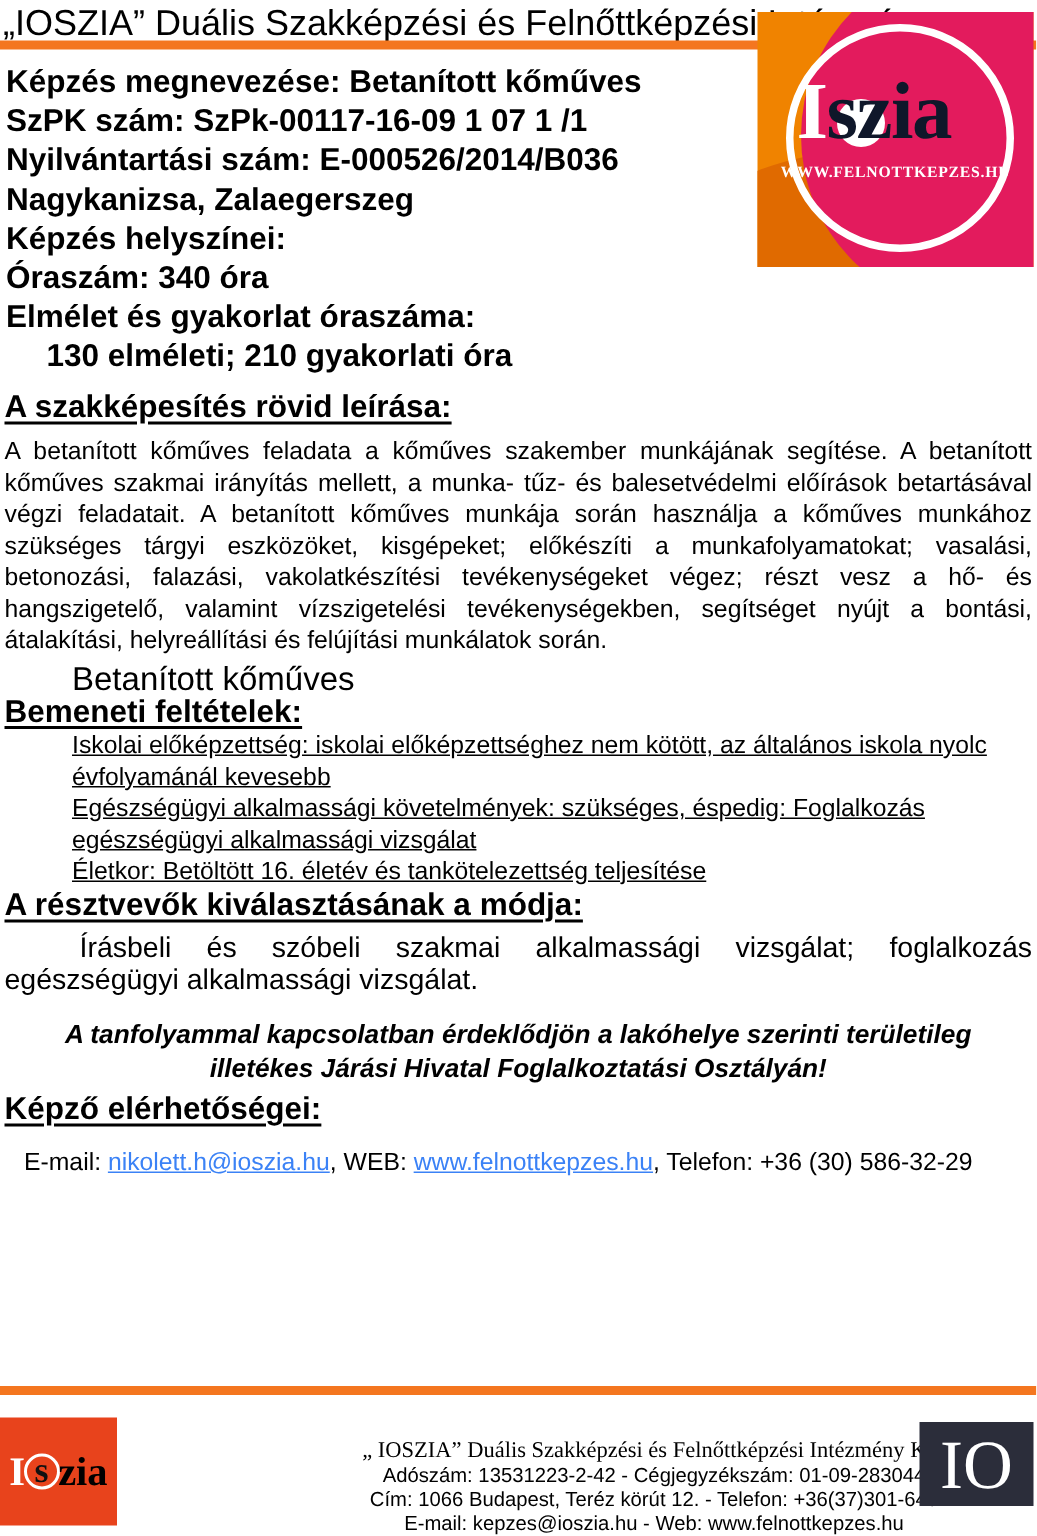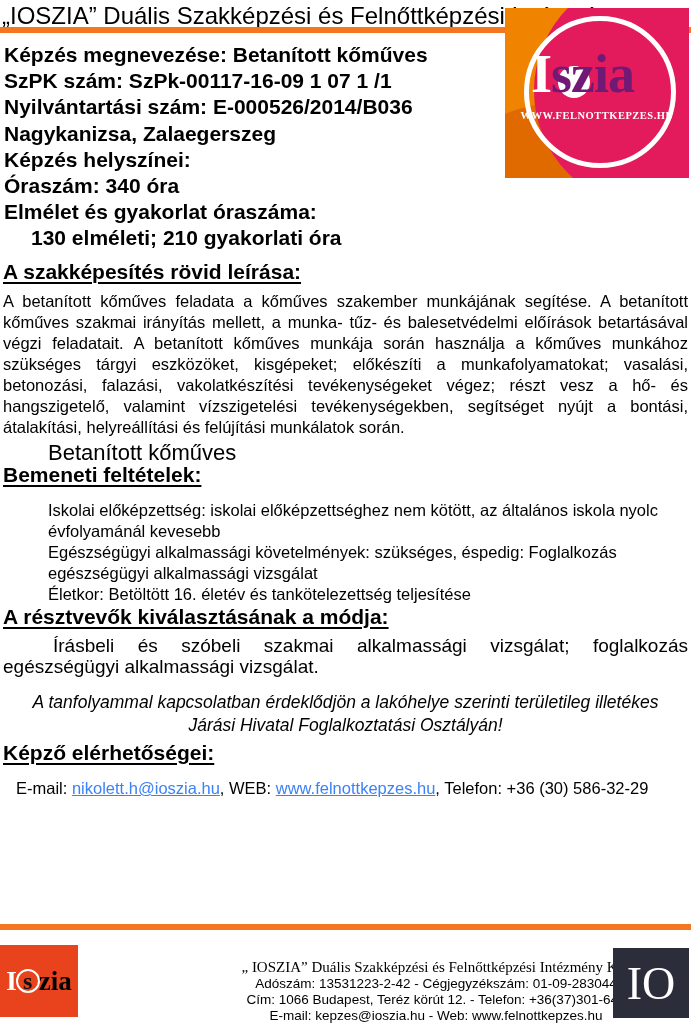--- a/index.html
+++ b/index.html
@@ -17,21 +17,21 @@
   .brand-logo{position:absolute;top:8px;right:2px;width:184px;height:170px;background:#F08300;overflow:hidden;}
   .brand-swoosh{position:absolute;left:-70px;bottom:-55px;width:230px;height:130px;background:#E06A00;border-radius:50%;transform:rotate(-12deg);}
   .brand-pink{position:absolute;top:-35px;right:-80px;width:235px;height:235px;background:#E31B5D;border-radius:50%;}
   .brand-ring{position:absolute;left:19px;top:8px;width:142px;height:142px;border:5px solid #fff;border-radius:50%;}
   .brand-dot{position:absolute;left:53px;top:58px;width:32px;height:32px;background:#fff;border-radius:50%;}
   .brand-word{
     position:absolute;left:26px;top:36px;width:140px;
     font-family:"Liberation Serif", serif;font-weight:bold;font-size:54px;line-height:60px;letter-spacing:-1px;
   }
   .brand-word .w{color:#fff;}
-  .brand-word .b{color:#701a75;}
+  .brand-word .b{color:#0f172a;}
   .brand-url{
     position:absolute;left:0;top:102px;width:184px;text-align:center;
     color:#fff;font-family:"Liberation Serif", serif;font-weight:bold;font-size:10.5px;letter-spacing:.5px;
   }
   
   .course{
     position:absolute;top:42px;left:4px;width:500px;
     font-weight:bold;font-size:21px;line-height:26.2px;
   }
   .course .indent{padding-left:27px;}
@@ -40,27 +40,27 @@
   h2.sec{
     margin:0;font-size:21px;font-weight:bold;
     text-decoration:underline;text-decoration-thickness:2px;text-underline-offset:3px;
   }
   .sec-gap{margin-top:10px;}
   .body-just{
     margin:7px 0 0 0;font-size:16.5px;line-height:21px;text-align:justify;
   }
   .mod-value{margin:4px 0 0 45px;font-size:22px;line-height:21px;}
   .req-item{margin:0 0 0 45px;font-size:16.5px;line-height:21px;}
-  .req-list{margin-top:13px;}
+  .req-list{margin-top:0;text-decoration:underline;}
   .sel-body{
     margin:6px 0 0 0;font-size:19px;line-height:21px;text-indent:50px;text-align:justify;
   }
   .notice{
     margin:14px auto 0 auto;max-width:648px;text-align:center;
-    font-weight:normal;font-style:italic;font-size:17.5px;line-height:23px;
+    font-weight:bold;font-style:italic;font-size:17.5px;line-height:23px;
   }
   .contact-line{margin:13px 0 0 13px;font-size:16.5px;line-height:21px;}
   .contact-line a{color:#3b82f6;text-decoration:underline;}
   
   .bottom-rule{position:absolute;top:924px;left:0;width:691px;height:6px;background:#F4761F;}
   .f-logo-left{
     position:absolute;left:0;top:945px;width:78px;height:72px;background:#E8431C;
     font-family:"Liberation Serif", serif;font-weight:bold;font-size:27px;
     display:flex;align-items:center;justify-content:center;
   }
@@ -69,21 +69,21 @@
     color:#111;border:2px solid #fff;border-radius:50%;width:20px;height:20px;
     display:inline-flex;align-items:center;justify-content:center;font-size:24px;margin:0 -1px;
   }
   .f-logo-left .b{color:#000000;}
   .f-text{
     position:absolute;left:180px;top:959px;width:512px;text-align:center;
     font-size:13.5px;line-height:15.8px;
   }
   .f-company{font-family:"Liberation Serif", serif;font-size:15px;line-height:17px;}
   .f-logo-right{
-    position:absolute;left:613px;top:948px;width:76px;height:70px;background:#2B2D3A;
+    position:absolute;left:613px;top:948px;width:76px;height:56px;background:#2B2D3A;
     color:#fff;font-family:"Liberation Serif", serif;font-size:46px;
     display:flex;align-items:center;justify-content:center;
   }
 </style>
 </head>
 <body>
 
 <div class="page">
 
   <div class="top-title">„IOSZIA” Duális Szakképzési és Felnőttképzési Intézmény</div>

